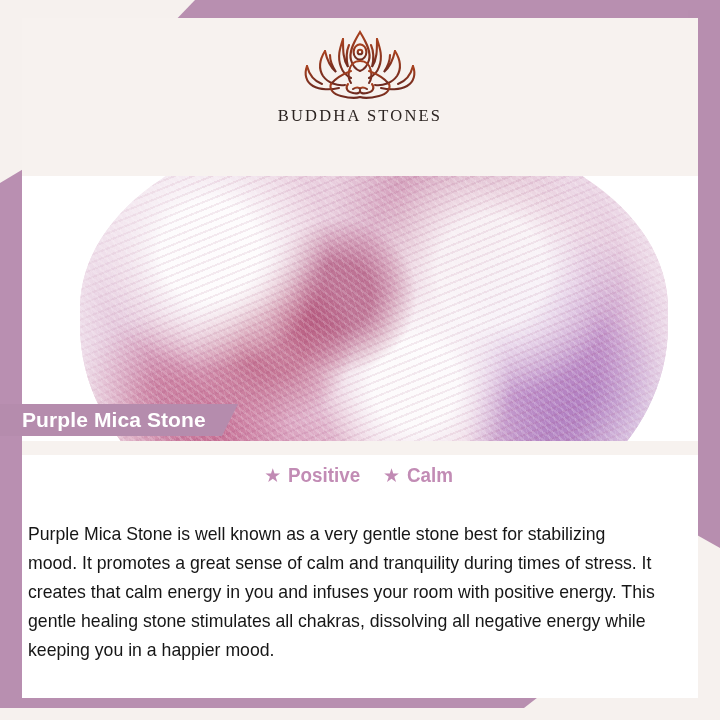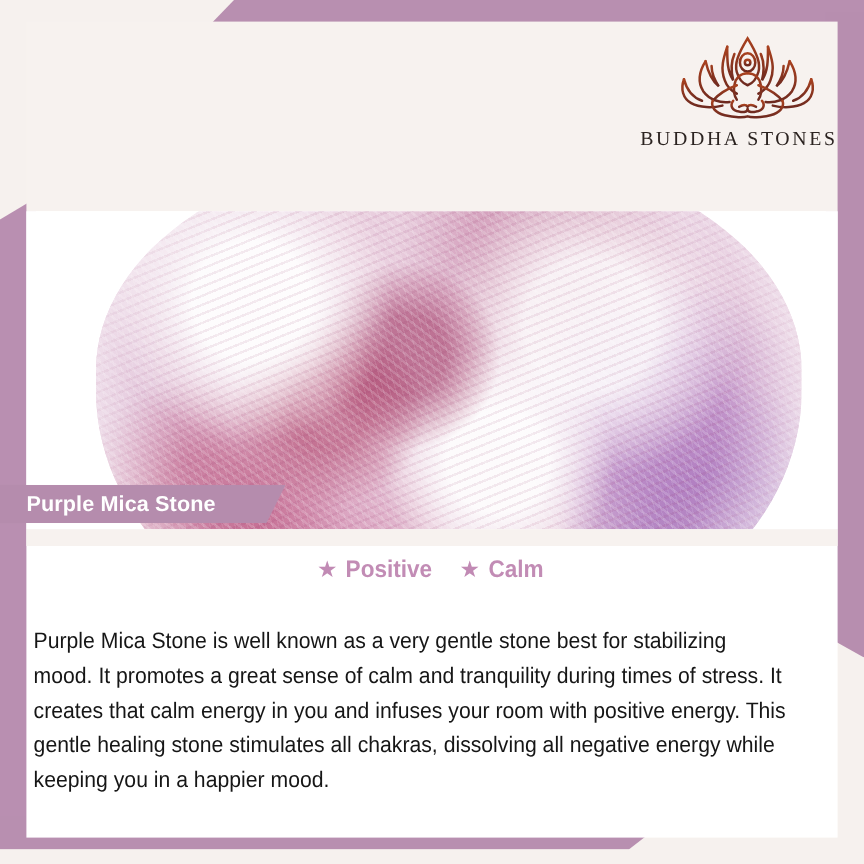--- a/index.html
+++ b/index.html
@@ -39,21 +39,21 @@
     background:#ffffff;
   }
 
   
   .header{
     position:absolute;left:22px;top:18px;width:676px;height:158px;
     background:#f7f2ef;
   }
   .logo-wrap{
     position:absolute;left:0;top:8px;width:676px;
-    display:flex;flex-direction:column;align-items:flex-end;
+    display:flex;flex-direction:column;align-items:center;
   }
   .logo-mark{width:150px;height:74px;display:block;}
   .brand-text{
     margin-top:6px;
     font-family:"Liberation Serif", serif;
     font-size:16.5px;letter-spacing:2.2px;color:#2b2320;font-weight:400;
   }
 
   .title-strip{
     position:absolute;left:149px;top:126px;width:423px;height:51px;
@@ -112,21 +112,21 @@
 
   
   .name-banner{
     position:absolute;left:0;top:404px;width:238px;height:32px;
     background:#b58cad;
     display:flex;align-items:center;
     clip-path:polygon(0 0, 238px 0, 222px 32px, 0 32px);
   }
   .name-banner-text{
     margin-left:22px;
-    font-size:18px;font-weight:700;color:#ffffff;
+    font-size:21px;font-weight:700;color:#ffffff;
     letter-spacing:.1px;white-space:nowrap;
   }
 
   .cream-strip{
     position:absolute;left:22px;top:441px;width:676px;height:14px;
     background:#f7f2ef;
   }
 
   
   .keywords{

